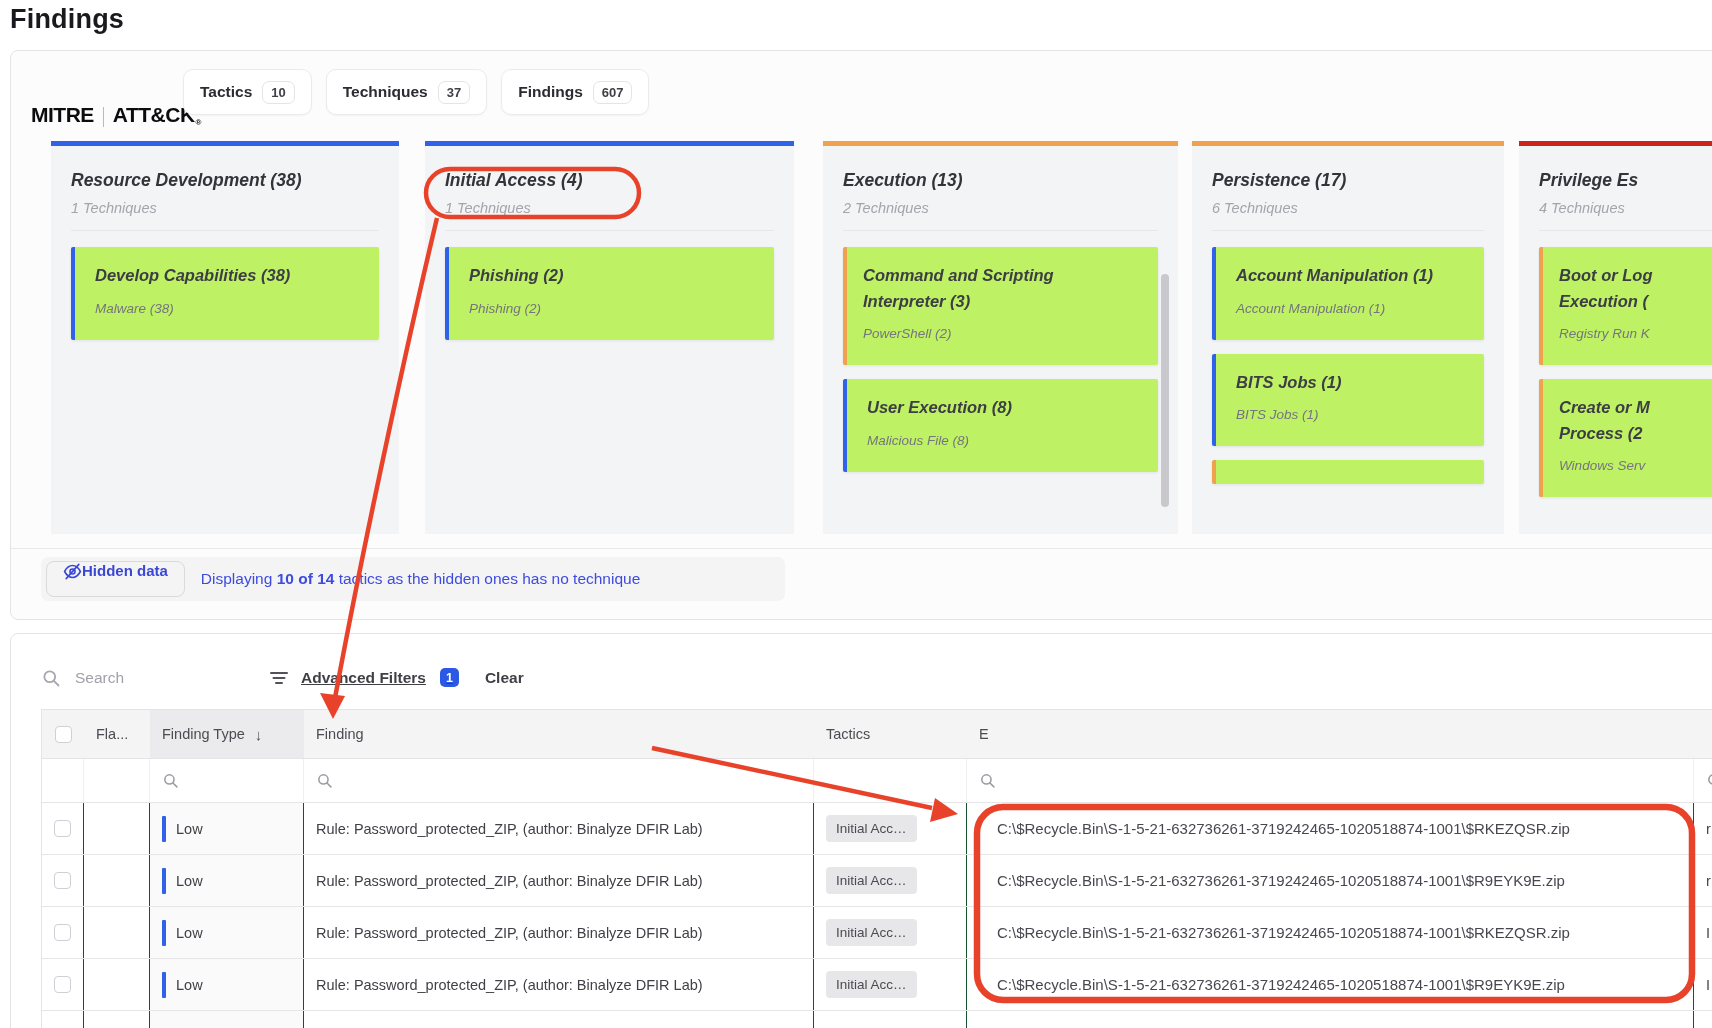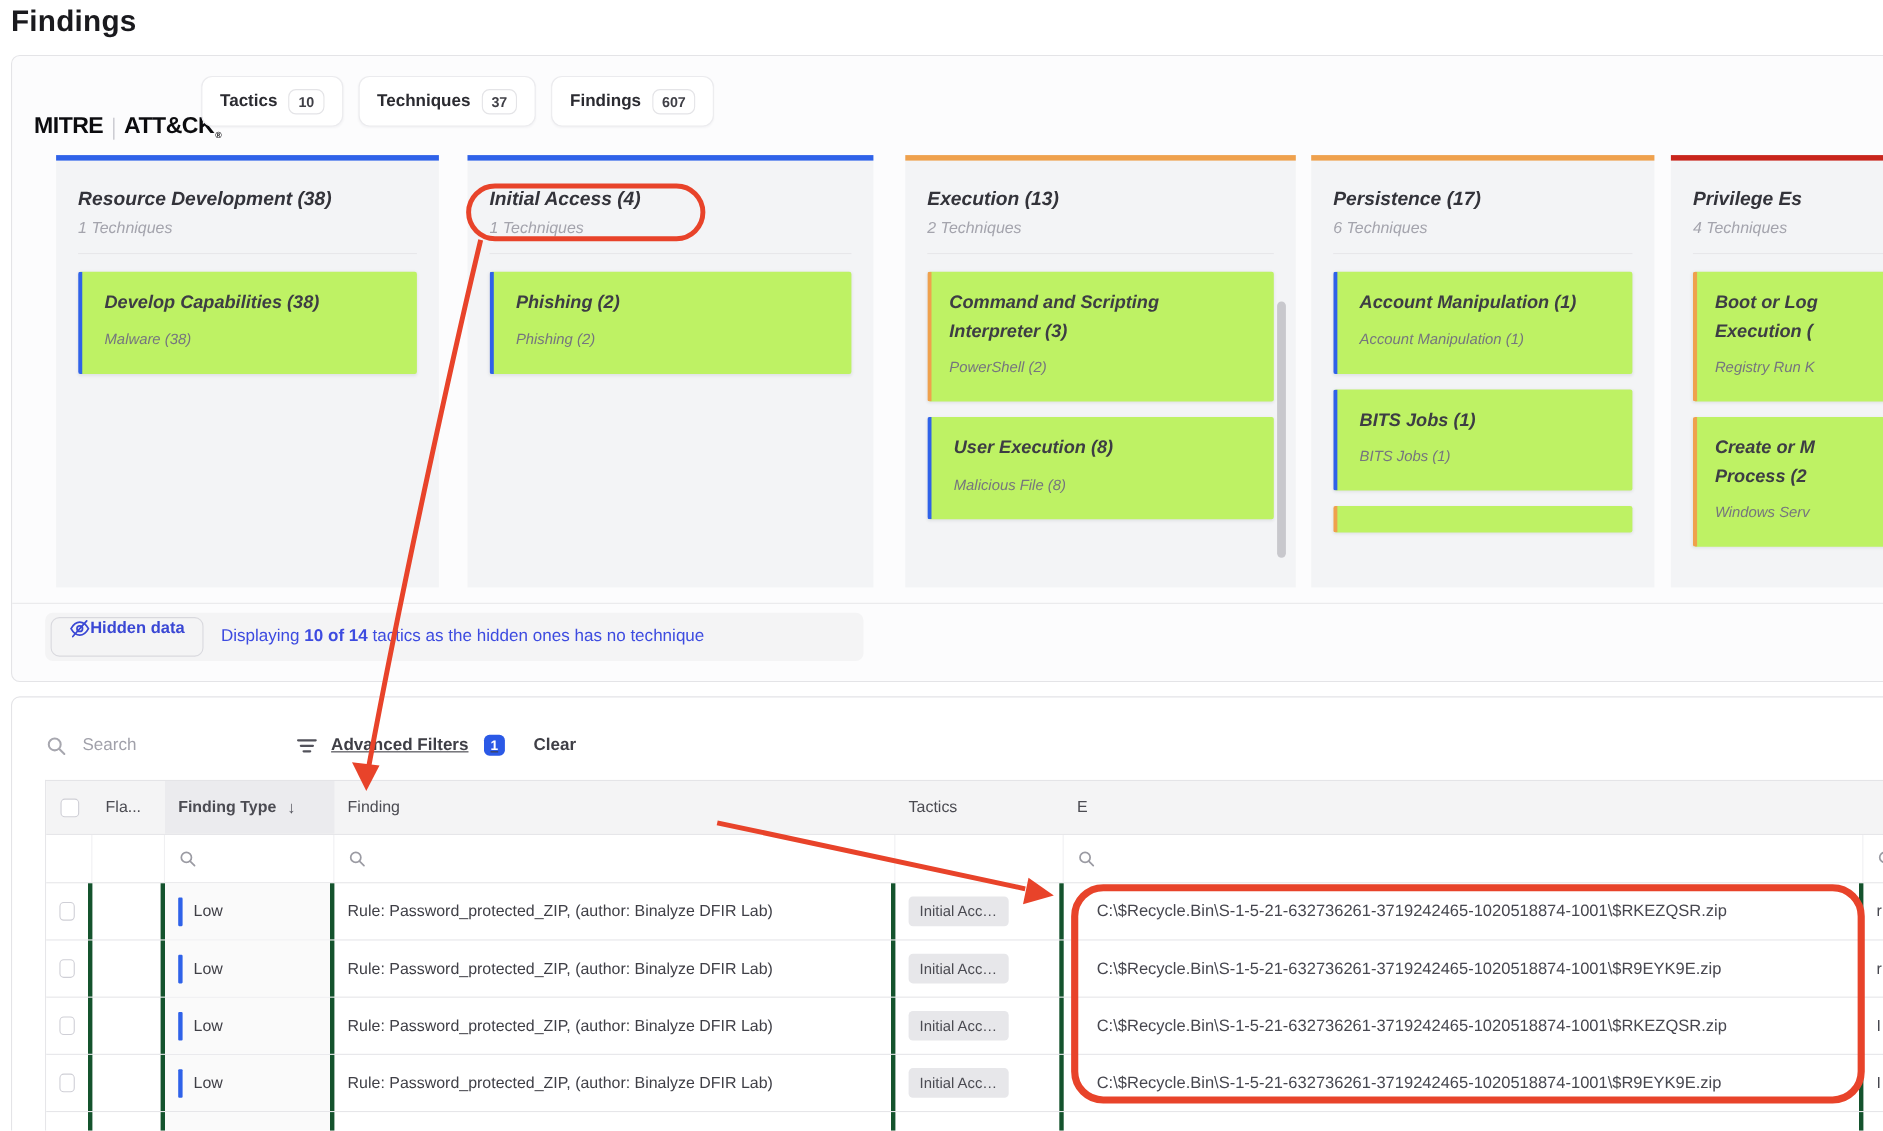--- a/index.html
+++ b/index.html
@@ -65,26 +65,26 @@
   .af-label { font-size:15.5px; font-weight:600; color:#3f3f46; margin-left:12px; }
   .af-badge { min-width:19px; height:19px; margin:-20px 0 0 14px; background:#2b59e6; color:#fff; border-radius:5px;
               font-size:12.5px; font-weight:700; display:flex; align-items:center; justify-content:center; padding:0 4px; }
   .clear-label { font-size:15.5px; font-weight:600; color:#3f3f46; margin-left:26px; cursor:pointer; }
 
   
   .grid { position:absolute; left:30px; top:75px; width:1685px; border:1px solid #e4e4e7; border-bottom:none; }
   .grow { display:grid; grid-template-columns:42px 66px 154px 510px 153px 727px 90px; align-items:center; }
   .ghead { height:48px; background:#f4f4f5; }
   .ghead > div { height:100%; display:flex; align-items:center; padding:0 12px; font-size:14.5px; font-weight:500; color:#4b4b52; }
-  .ghead .col-ftype { background:#ebebee; font-weight:700; gap:10px; }
+  .ghead .col-ftype { background:#ebebee; font-weight:400; gap:10px; }
   .sort-arrow { font-size:15px; color:#52525b; }
   .gfilter { height:44px; background:#fff; border-top:1px solid #e4e4e7; }
   .gfilter > div { height:100%; display:flex; align-items:center; padding:0 12px; border-right:1px solid #f0f0f2; }
   .gbody-row { height:52px; background:#fff; border-top:1px solid #e6e6e9; }
-  .gbody-row > div { height:100%; display:flex; align-items:center; padding:0 12px; border-right:4px solid #14532d; overflow:hidden; }
+  .gbody-row > div { height:100%; display:flex; align-items:center; padding:0 12px; border-right:1px solid #14532d; overflow:hidden; }
   .cell-ftype { background:#fafafa; }
   .sev { display:flex; align-items:center; gap:10px; }
   .sev-bar { width:4px; height:26px; background:#2f62e9; border-radius:1px; }
   .sev-label { font-size:14.5px; color:#3f3f46; }
   .finding-text { font-size:14.5px; color:#3f3f46; white-space:nowrap; }
   .tactic-tag { background:#e7e7ea; border-radius:4px; padding:6px 10px; font-size:13.5px; color:#4b4b52; white-space:nowrap; }
   .path-text { font-size:15px; color:#47474f; white-space:nowrap; padding-left:18px; }
   .extra-text { font-size:14.5px; color:#47474f; }
   .checkbox { width:17px; height:17px; border:1.5px solid #cfcfd6; border-radius:4px; background:#fff; cursor:pointer; }
   .cb-cell { justify-content:center; }

